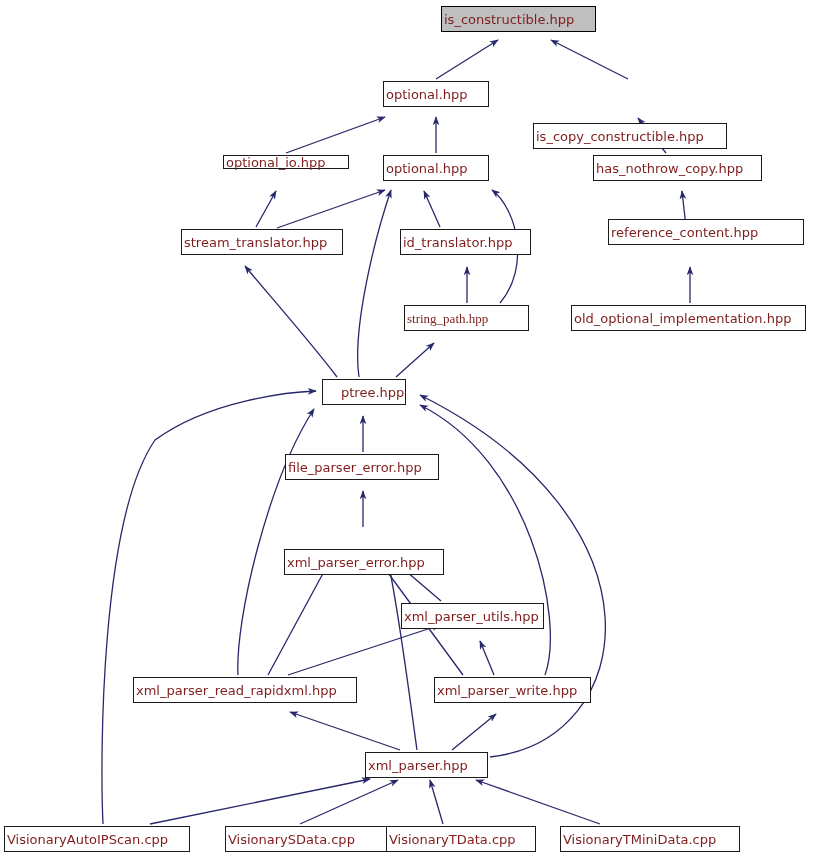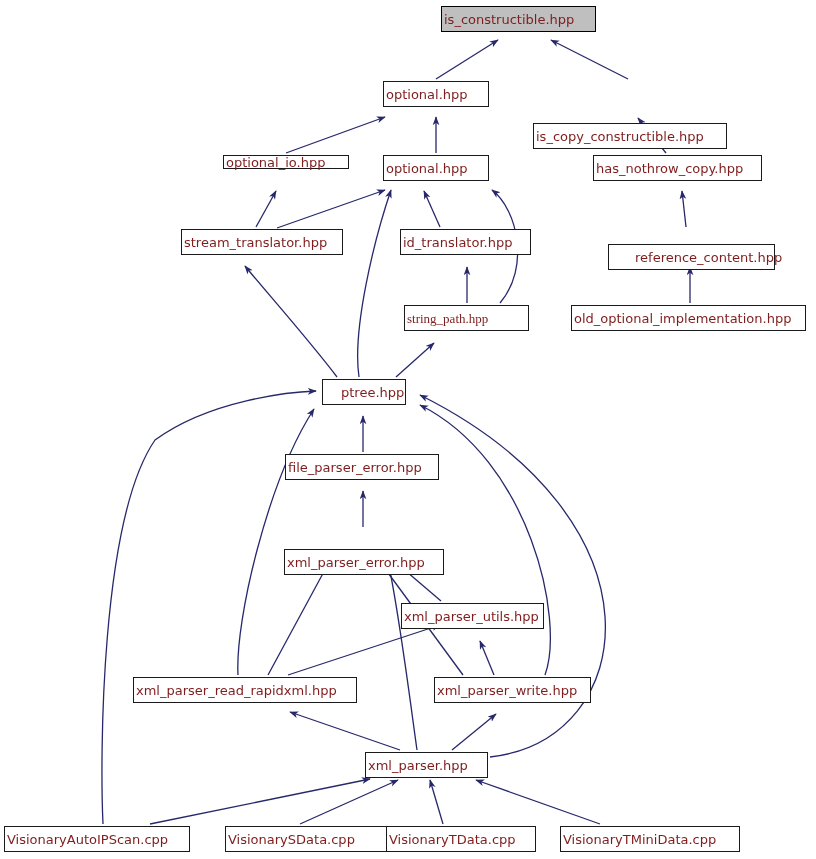--- a/index.html
+++ b/index.html
@@ -122,21 +122,21 @@
       </div>
       <div class="node-box" style="left: 593px; top: 155px; width: 169px; height: 26px;">
         <span class="node-label">has_nothrow_copy.hpp</span>
       </div>
       <div class="node-box" style="left: 161px; top: 229px; width: 162px; height: 26px; margin-left: 20px;">
         <span class="node-label">stream_translator.hpp</span>
       </div>
       <div class="node-box" style="left: 400px; top: 229px; width: 131px; height: 26px;">
         <span class="node-label">id_translator.hpp</span>
       </div>
-      <div class="node-box" style="left: 608px; top: 244px; width: 167px; height: 26px; padding-left: 24px;">
+      <div class="node-box" style="left: 608px; top: 219px; width: 196px; height: 26px;">
         <span class="node-label">reference_content.hpp</span>
       </div>
       <div class="node-box" style="left: 404px; top: 305px; width: 125px; height: 26px; font-family: Liberation Serif, serif;">
         <span class="node-label">string_path.hpp</span>
       </div>
       <div class="node-box" style="left: 571px; top: 305px; width: 235px; height: 26px;">
         <span class="node-label">old_optional_implementation.hpp</span>
       </div>
       <div class="node-box" style="left: 322px; top: 379px; width: 84px; height: 26px; padding-left: 16px;">
         <span class="node-label">ptree.hpp</span>

